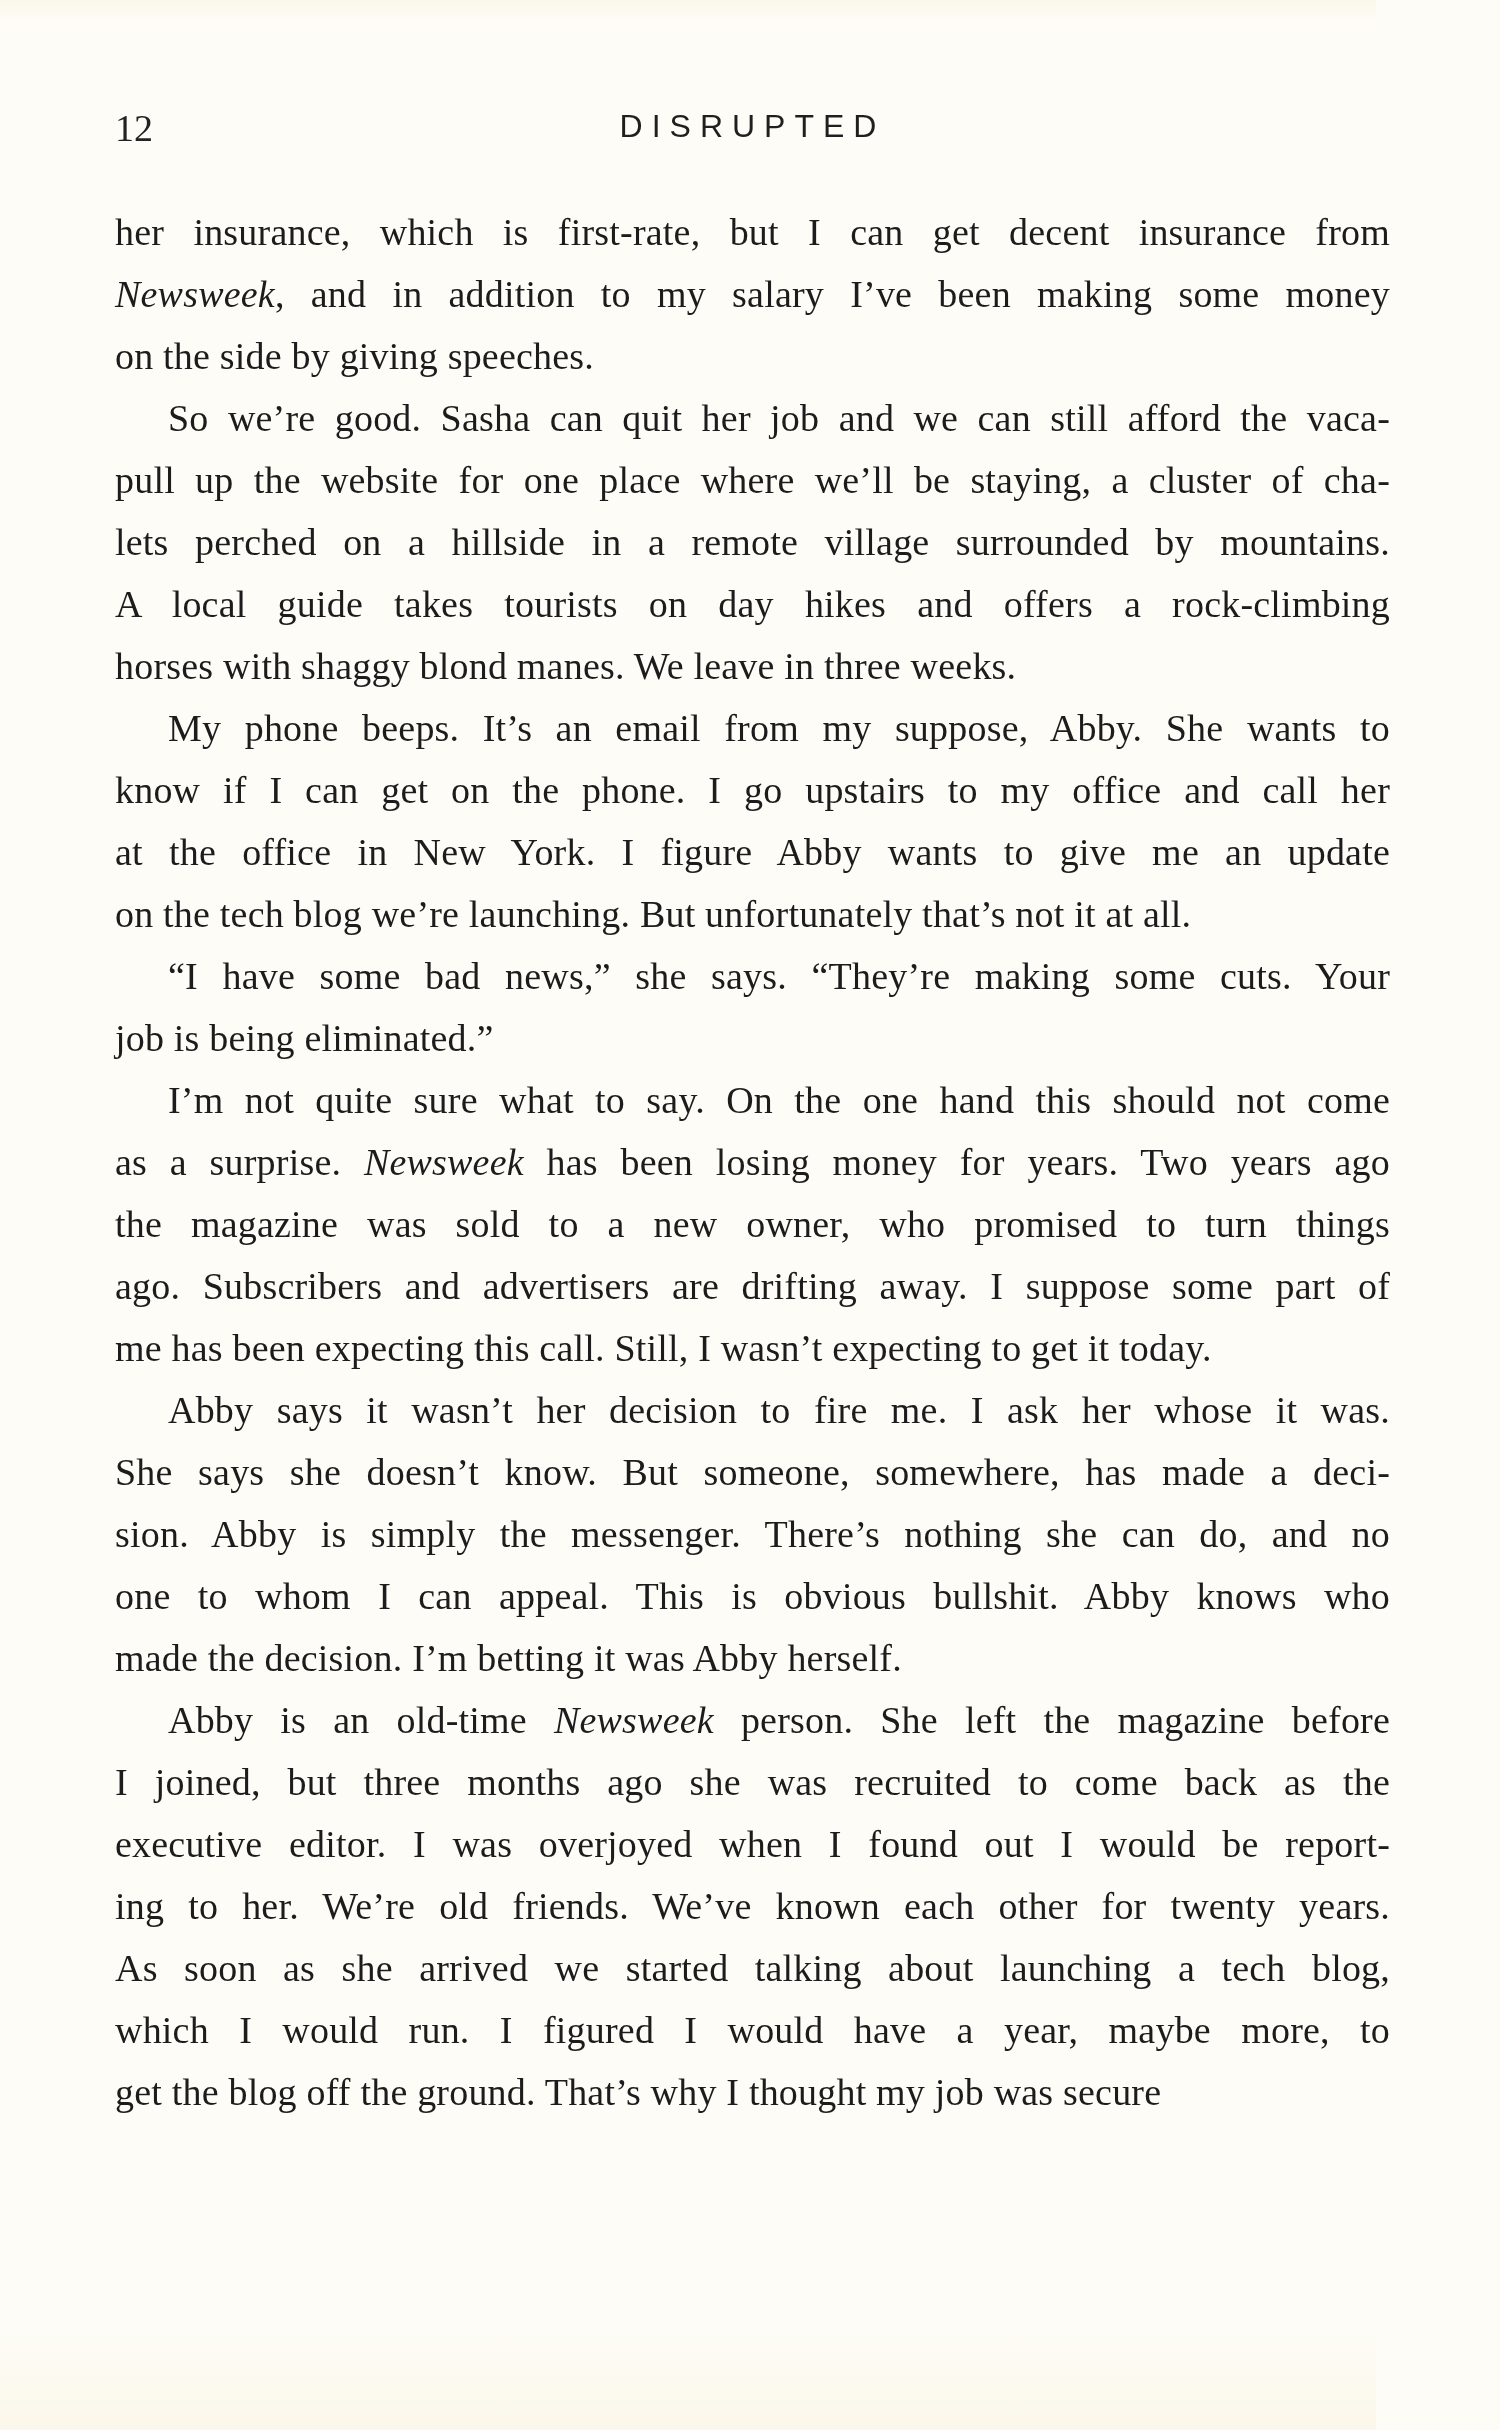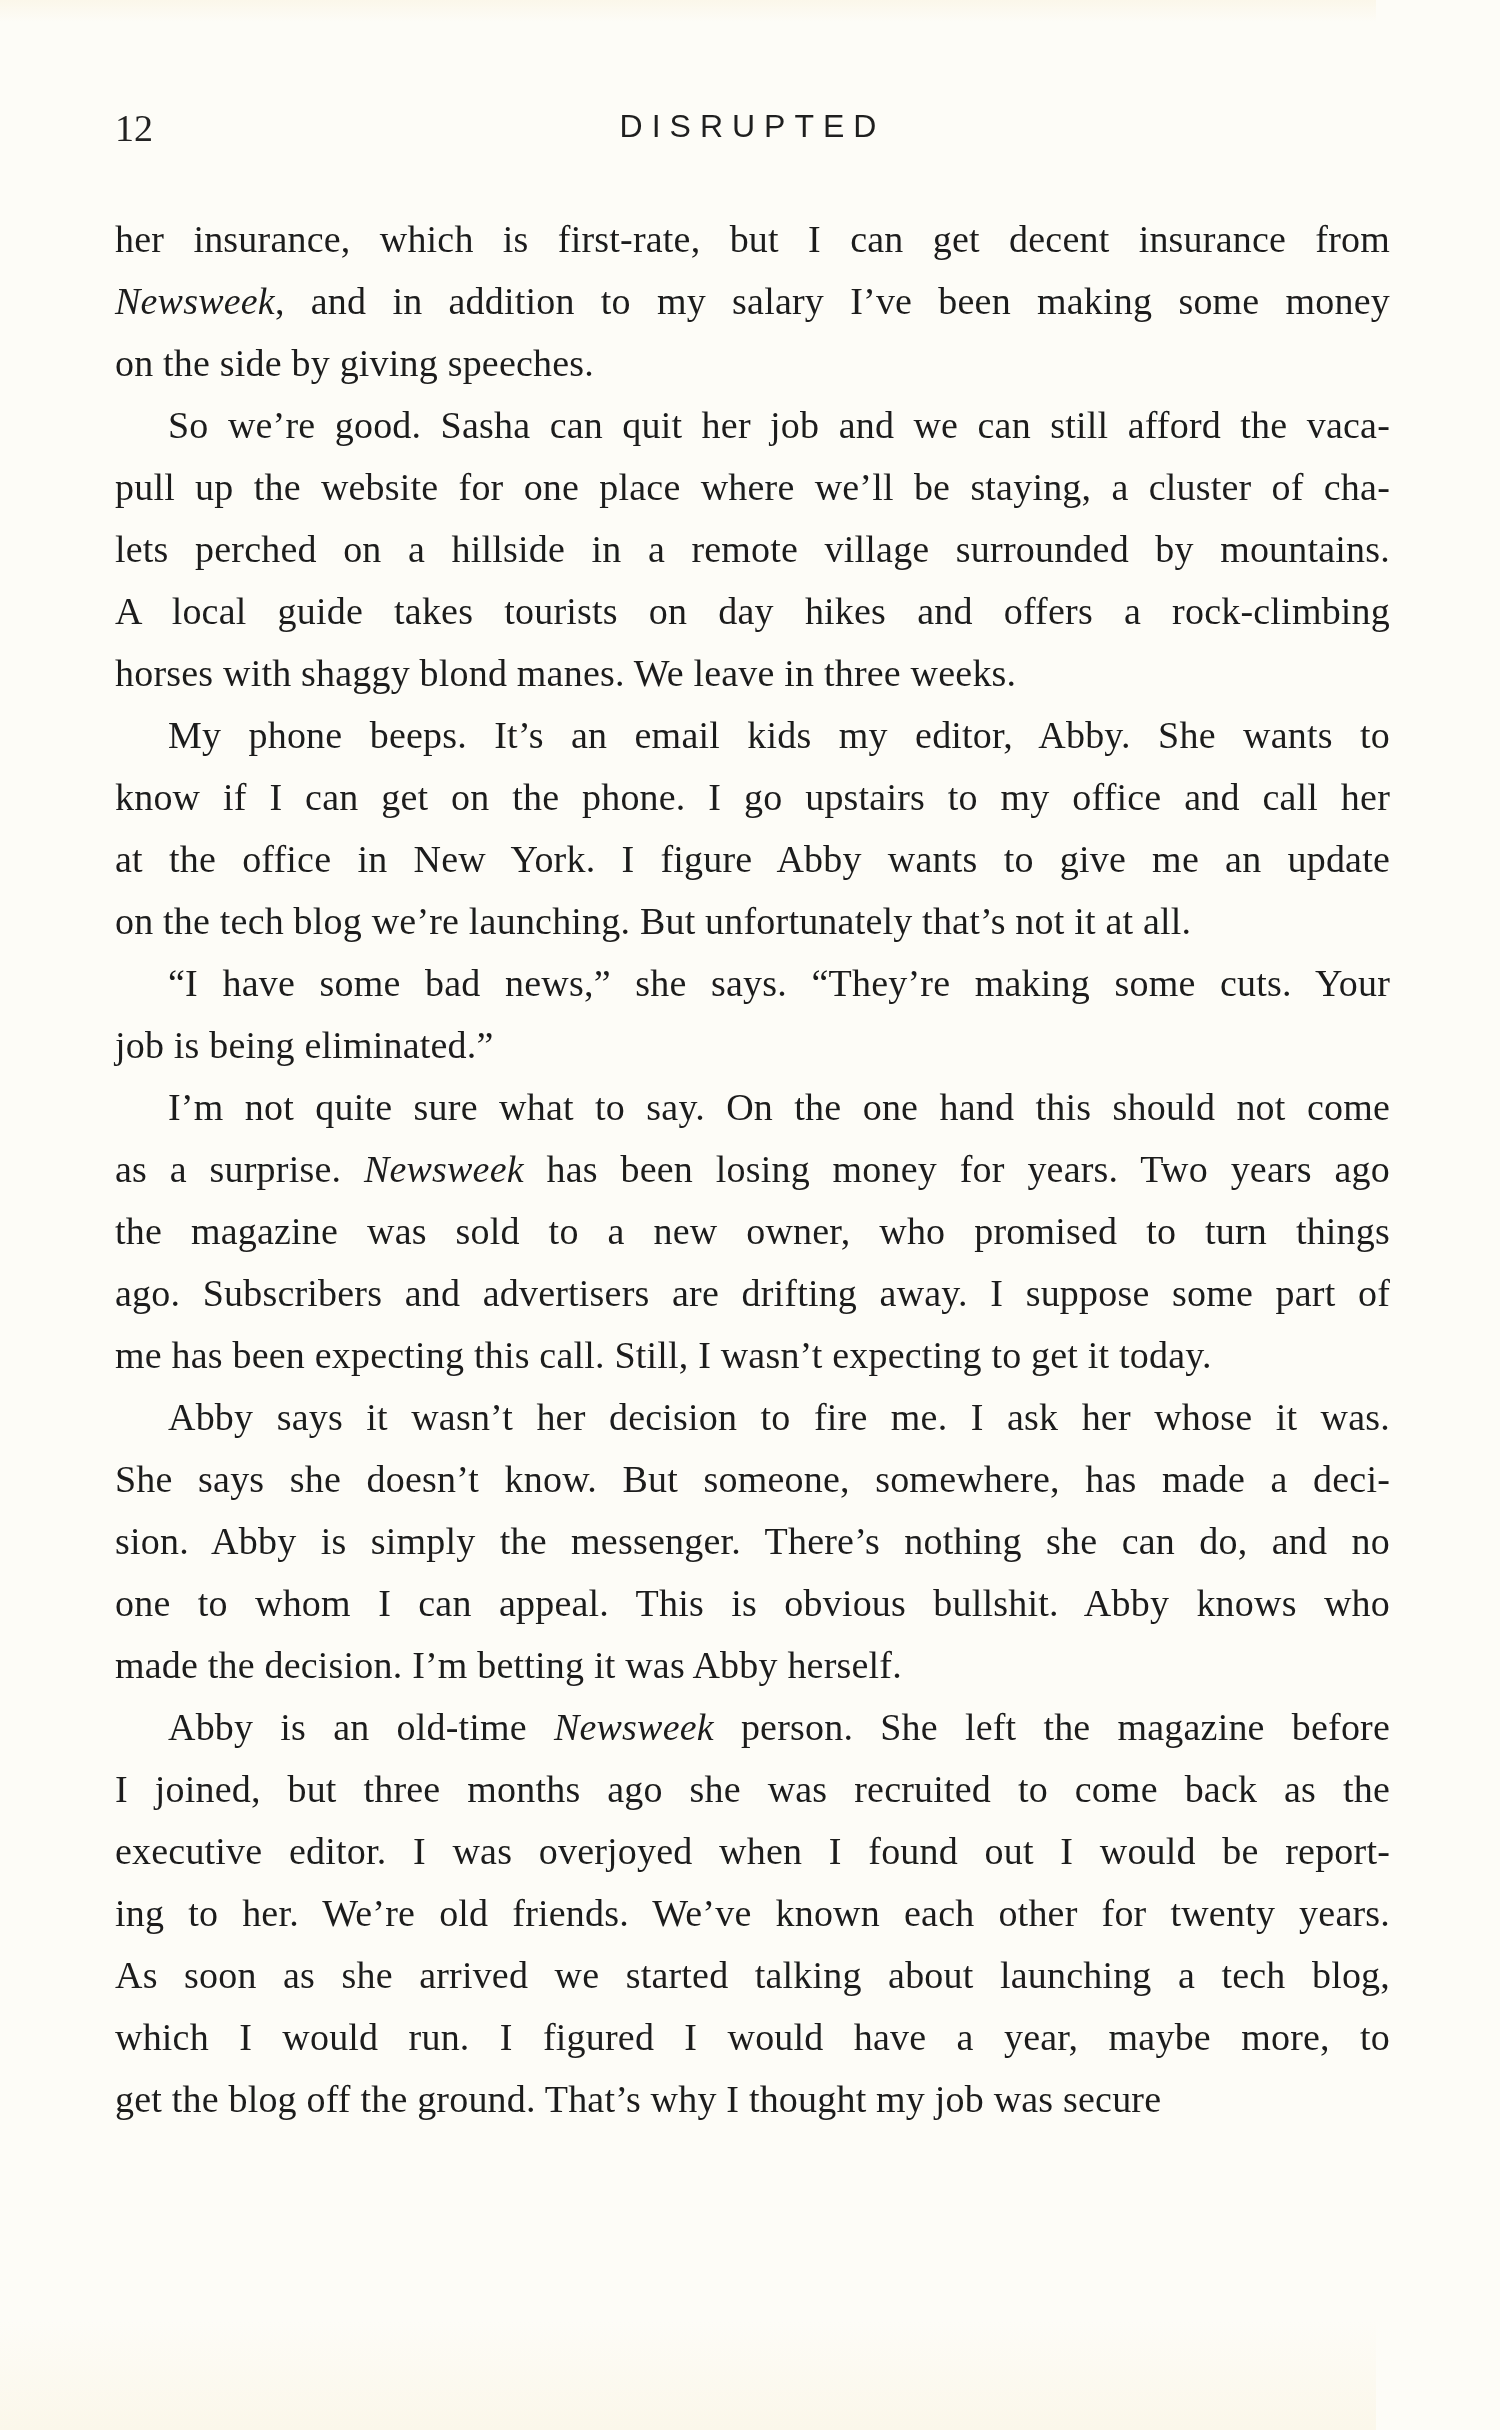--- a/index.html
+++ b/index.html
@@ -47,21 +47,21 @@
     text-align: center;
     font-family: "Liberation Sans", "DejaVu Sans", sans-serif;
     font-size: 32px;
     line-height: 44px;
     font-weight: 400;
     letter-spacing: 9px;
     color: #1f1f1f;
   }
   .text-block {
     position: absolute;
-    top: 208px;
+    top: 201px;
     left: 115px;
     width: 1275px;
     font-size: 38px;
     line-height: 62px;
     letter-spacing: 0.2px;
   }
   .line {
     width: 100%;
     min-height: 62px;
   }
@@ -90,21 +90,21 @@
   </header>
   <main class="text-block" id="body-text">
       <div class="line justify"><span>her insurance, which is first-rate, but I can get decent insurance from</span></div>
       <div class="line justify"><em>Newsweek</em><span>, and in addition to my salary I’ve been making some money</span></div>
       <div class="line plain"><span>on the side by giving speeches.</span></div>
       <div class="line justify indent"><span>So we’re good. Sasha can quit her job and we can still afford the vaca-</span></div>
       <div class="line justify"><span>pull up the website for one place where we’ll be staying, a cluster of cha-</span></div>
       <div class="line justify"><span>lets perched on a hillside in a remote village surrounded by mountains.</span></div>
       <div class="line justify"><span>A local guide takes tourists on day hikes and offers a rock-climbing</span></div>
       <div class="line plain"><span>horses with shaggy blond manes. We leave in three weeks.</span></div>
-      <div class="line justify indent"><span>My phone beeps. It’s an email kids my editor, Abby. She wants to</span></div>
+      <div class="line justify indent"><span>My phone beeps. It’s an email from my suppose, Abby. She wants to</span></div>
       <div class="line justify"><span>know if I can get on the phone. I go upstairs to my office and call her</span></div>
       <div class="line justify"><span>at the office in New York. I figure Abby wants to give me an update</span></div>
       <div class="line plain"><span>on the tech blog we’re launching. But unfortunately that’s not it at all.</span></div>
       <div class="line justify indent"><span>“I have some bad news,” she says. “They’re making some cuts. Your</span></div>
       <div class="line plain"><span>job is being eliminated.”</span></div>
       <div class="line justify indent"><span>I’m not quite sure what to say. On the one hand this should not come</span></div>
       <div class="line justify"><span>as a surprise. </span><em>Newsweek</em><span> has been losing money for years. Two years ago</span></div>
       <div class="line justify"><span>the magazine was sold to a new owner, who promised to turn things</span></div>
       <div class="line justify"><span>ago. Subscribers and advertisers are drifting away. I suppose some part of</span></div>
       <div class="line plain"><span>me has been expecting this call. Still, I wasn’t expecting to get it today.</span></div>

